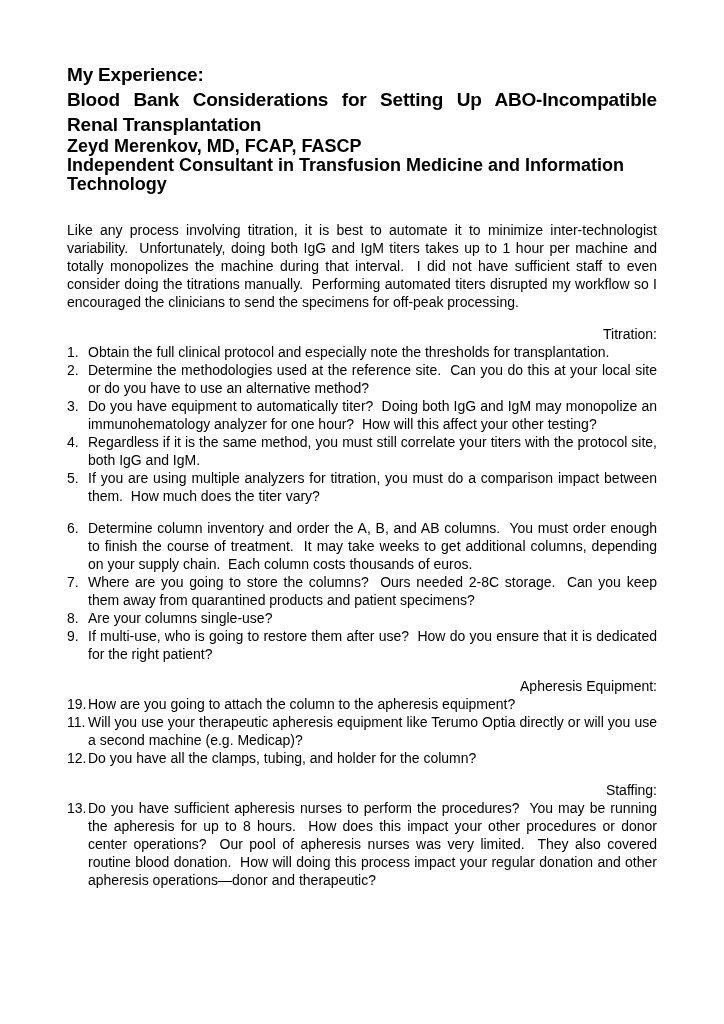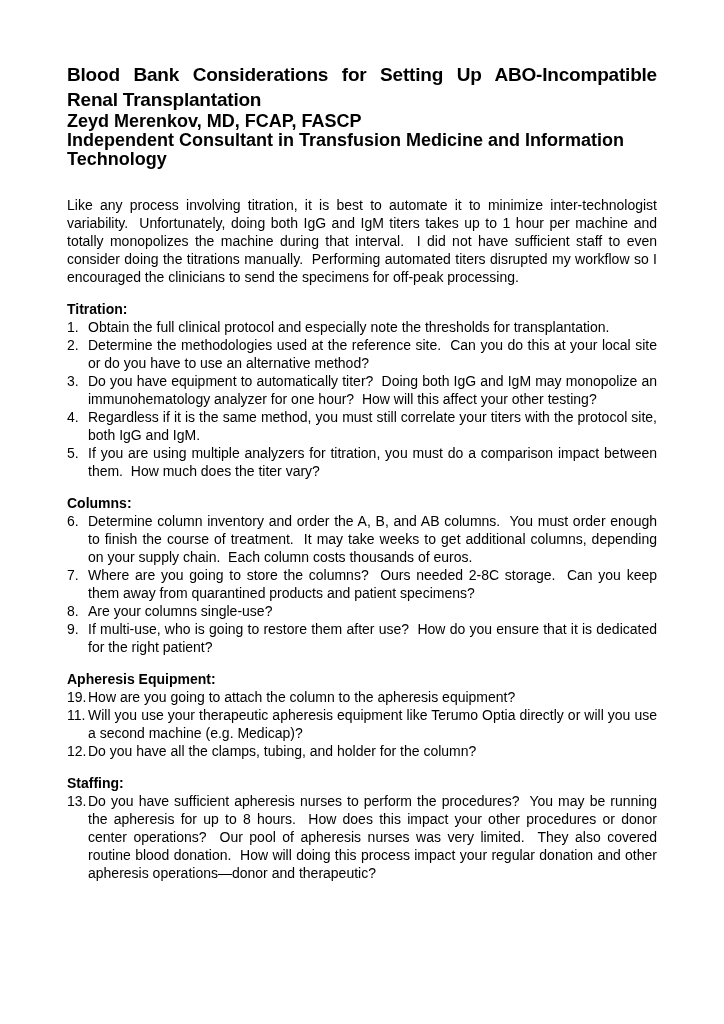--- a/index.html
+++ b/index.html
@@ -36,41 +36,43 @@
     line-height: 19px;
     font-weight: bold;
   }
   .para {
     margin: 0 0 14px 0;
     text-align: justify;
     white-space: pre-wrap;
   }
   .section { margin: 14px 0 0 0; }
   .section-heading {
-    font-weight: bold;
+    font-weight: normal;
     line-height: 18px;
+    text-align: right;
   }
   .list { margin: 0; }
   .list-item { display: flex; }
   .list-item .num {
     flex: 0 0 21px;
     white-space: nowrap;
   }
   .list-item .li-text {
     flex: 1 1 auto;
     text-align: justify;
     white-space: pre-wrap;
   }
 </style>
 </head>
 <body>
 
 <div class="page">
 
   <div class="doc-header">
+    <div class="title-line">My Experience:</div>
     <div class="title-line stretch">Blood Bank Considerations for Setting Up ABO-Incompatible</div>
     <div class="title-line">Renal Transplantation</div>
     <div class="author-line">Zeyd Merenkov, MD, FCAP, FASCP</div>
     <div class="author-line">Independent Consultant in Transfusion Medicine and Information Technology</div>
   </div>
 
   <div class="para">Like any process involving titration, it is best to automate it to minimize inter-technologist variability.  Unfortunately, doing both IgG and IgM titers takes up to 1 hour per machine and totally monopolizes the machine during that interval.  I did not have sufficient staff to even consider doing the titrations manually.  Performing automated titers disrupted my workflow so I encouraged the clinicians to send the specimens for off-peak processing.</div>
 
   <div class="section">
     <div class="section-heading">Titration:</div>
@@ -92,21 +94,20 @@
         <div class="li-text">Regardless if it is the same method, you must still correlate your titers with the protocol site, both IgG and IgM.</div>
       </div>
       <div class="list-item">
         <span class="num">5.</span>
         <div class="li-text">If you are using multiple analyzers for titration, you must do a comparison impact between them.  How much does the titer vary?</div>
       </div>
     </div>
   </div>
 
   <div class="section">
-    <div class="section-heading">Columns:</div>
     <div class="list">
       <div class="list-item">
         <span class="num">6.</span>
         <div class="li-text">Determine column inventory and order the A, B, and AB columns.  You must order enough to finish the course of treatment.  It may take weeks to get additional columns, depending on your supply chain.  Each column costs thousands of euros.</div>
       </div>
       <div class="list-item">
         <span class="num">7.</span>
         <div class="li-text">Where are you going to store the columns?  Ours needed 2-8C storage.  Can you keep them away from quarantined products and patient specimens?</div>
       </div>
       <div class="list-item">

